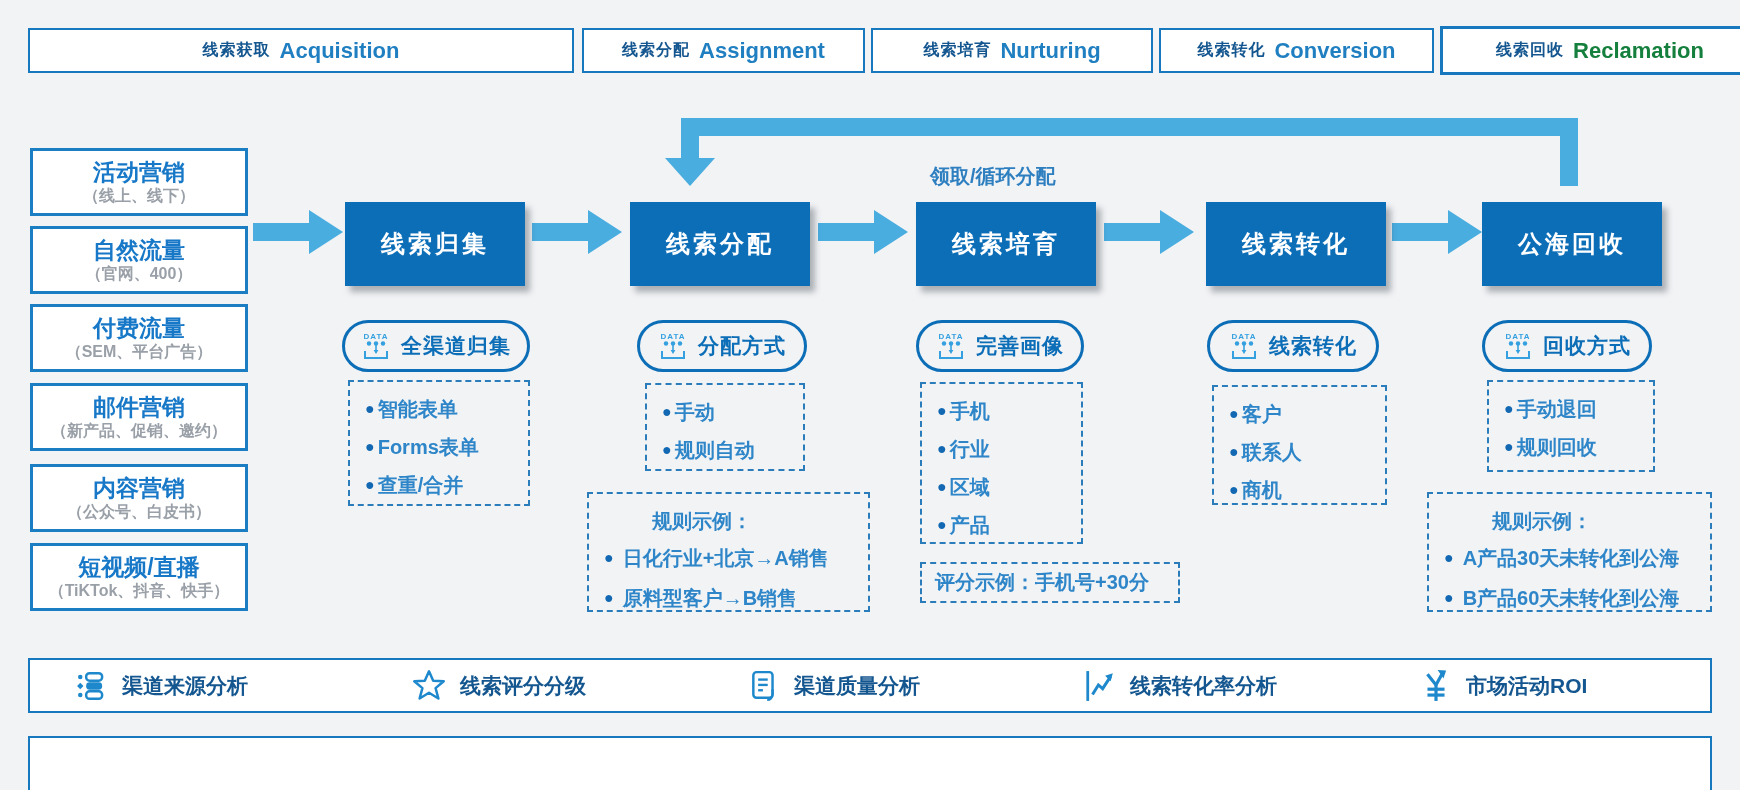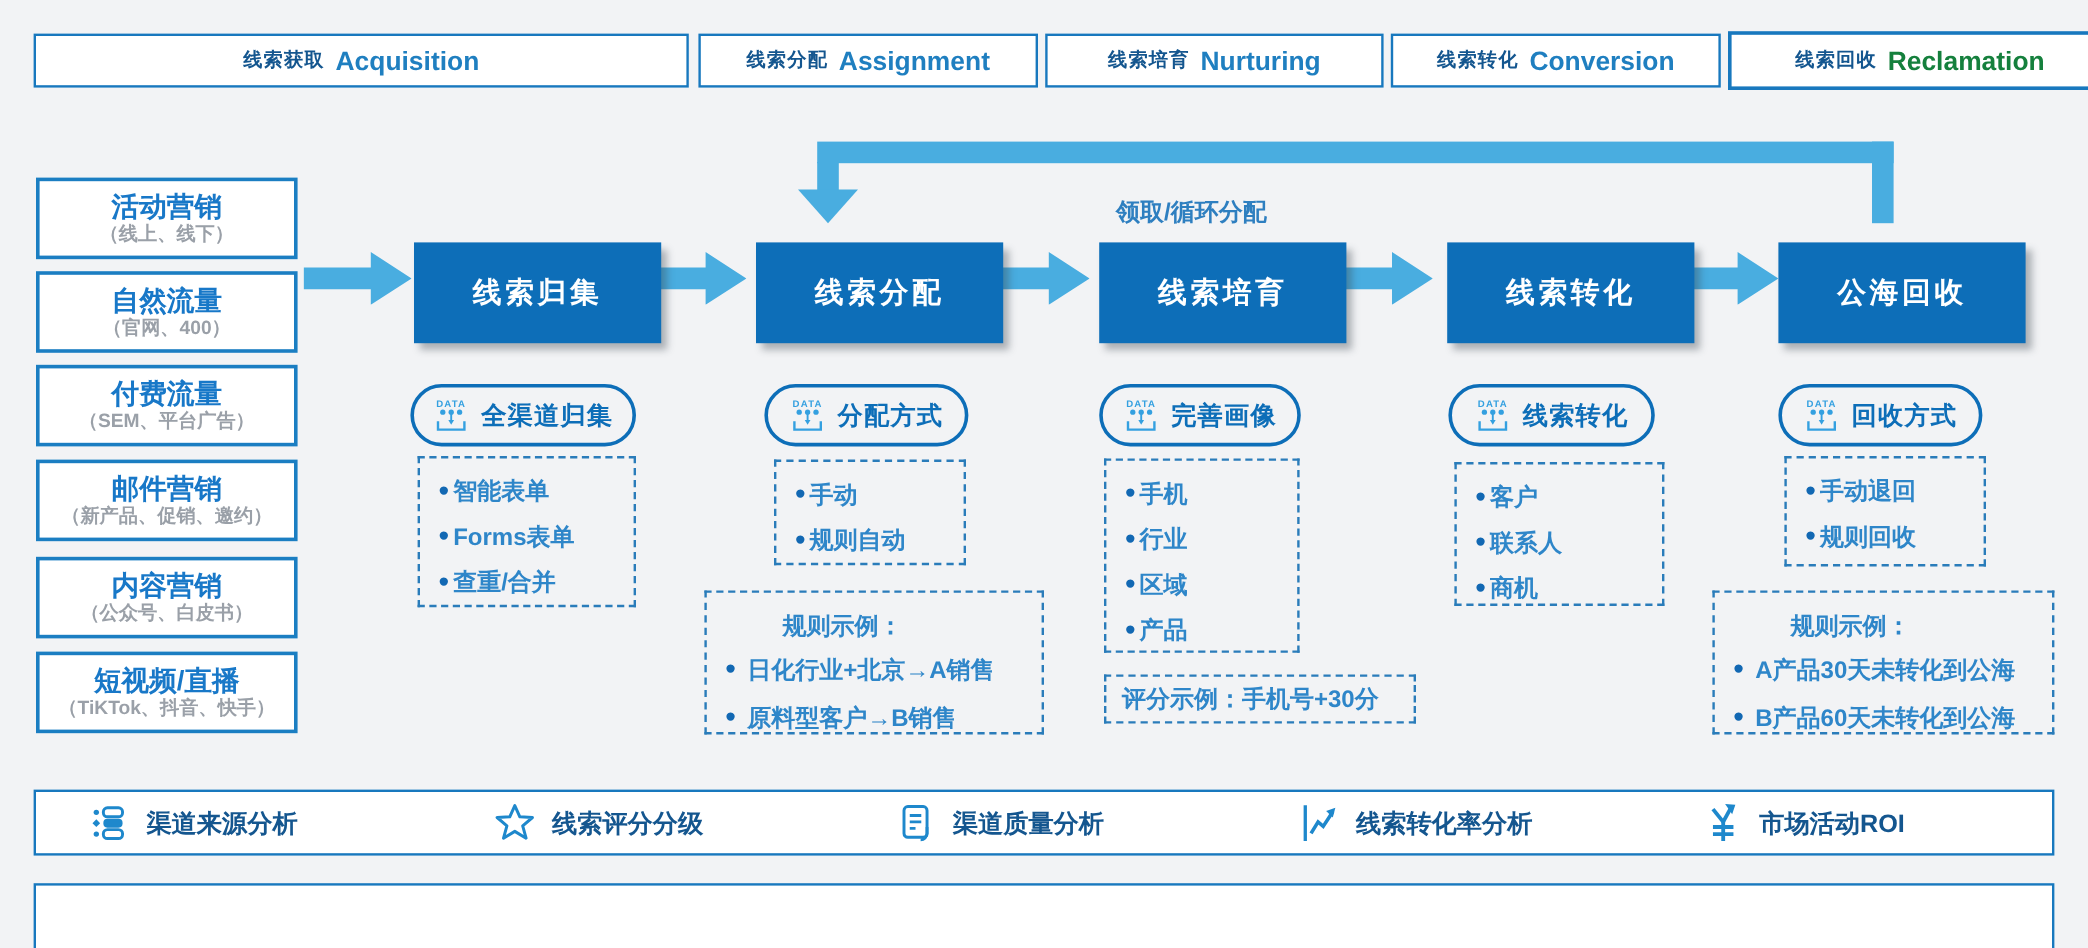--- a/index.html
+++ b/index.html
@@ -14,21 +14,21 @@
   .phase.emphasis { border-width:3px; top:26px; height:49px; }
   .phase.emphasis .en { color:#15803d; font-weight:bold; }
 
   
   .source { position:absolute; left:30px; width:218px; height:68px; background:#fff;
             border:3px solid #1b7ec2; display:flex; flex-direction:column; align-items:center; justify-content:center;text-align:right; }
   .s-title { color:#1878c8; font-size:23px; font-weight:bold; line-height:1.15; }
   .s-sub { color:#9aa0a8; font-size:16px; font-weight:bold; line-height:1.2; }
 
   
-  .node { position:absolute; top:202px; height:84px; width:206px; background:#0d6eb8; color:#fff;
+  .node { position:absolute; top:202px; height:84px; width:180px; background:#0d6eb8; color:#fff;
           font-size:24px; font-weight:bold; letter-spacing:3px;
           display:flex; align-items:center; justify-content:center;
           box-shadow:5px 6px 6px rgba(55,65,75,.38); }
 
   
   .h-arrow { position:absolute; top:210px; width:90px; height:44px; }
   .loop-svg { position:absolute; left:640px; top:95px; width:960px; height:105px; }
   .loop-label { position:absolute; left:930px; top:139px; width:220px; text-align:left;
                 color:#2e7fc0; font-size:20px; font-weight:600;margin-top:24px; }
 

